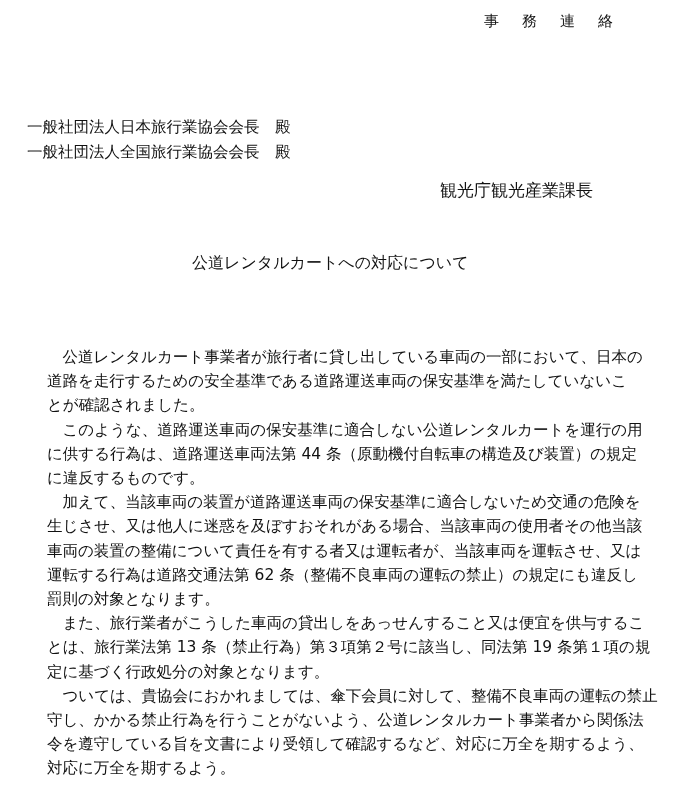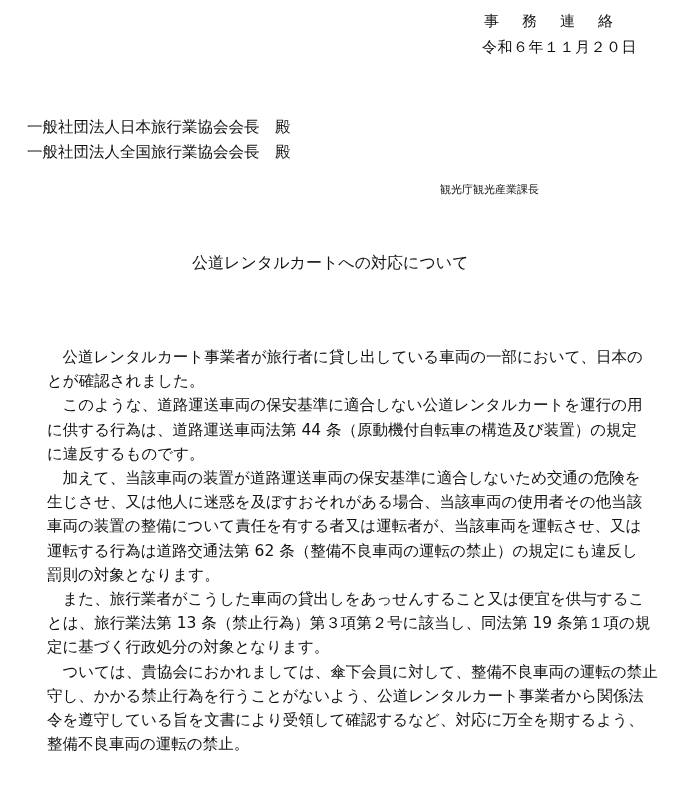--- a/index.html
+++ b/index.html
@@ -9,50 +9,50 @@
     color: #111111;
   }
   .page { position: absolute; left: 0; top: 0; width: 673px; height: 793px; }
   .abs { position: absolute; white-space: nowrap; font-size: 15px; line-height: 20px; }
   .doc-type { left: 484px; top: 11px; letter-spacing: 0; }
   .doc-type span { display: inline-block; width: 38px; text-align: left; }
   .doc-date { left: 482px; top: 37px; letter-spacing: 0.5px; }
   .addressee { left: 27px; font-size: 15.5px; margin-top: 32px; }
   .addr1 { top: 85px; }
   .addr2 { top: 110px; }
-  .sender { left: 440px; top: 180px; font-size: 11px; }
+  .sender { left: 440px; top: 180px; font-size: 17px; }
   .subject { left: 192px; top: 253px; font-size: 16px; }
   .body {
     position: absolute; left: 27px; top: 345px; width: 610px;
     font-size: 15.5px; line-height: 24.2px;
   }
   .line { display: block; white-space: nowrap; margin-left: 20px; }
   .line.first { padding-left: 1em; }
 </style>
 </head>
 <body>
 
 <div class="page">
 
   <div class="abs doc-type">
     <span>事</span><span>務</span><span>連</span><span style="width:auto">絡</span>
   </div>
 
-  <div class="abs doc-date">令和６年１１月２０日</div>
 
   <div class="abs addressee addr1">一般社団法人日本旅行業協会会長　殿</div>
   <div class="abs addressee addr2">一般社団法人全国旅行業協会会長　殿</div>
 
   <div class="abs sender">観光庁観光産業課長</div>
 
   <div class="abs subject">公道レンタルカートへの対応について</div>
 
   <div class="body">
     <div>
       <span class="line first">公道レンタルカート事業者が旅行者に貸し出している車両の一部において、日本の</span>
+      <span class="line">道路を走行するための安全基準である道路運送車両の保安基準を満たしていないこ</span>
       <span class="line">とが確認されました。</span>
     </div>
     <div>
       <span class="line first">このような、道路運送車両の保安基準に適合しない公道レンタルカートを運行の用</span>
       <span class="line">に供する行為は、道路運送車両法第 44 条（原動機付自転車の構造及び装置）の規定</span>
       <span class="line">に違反するものです。</span>
     </div>
     <div>
       <span class="line first">加えて、当該車両の装置が道路運送車両の保安基準に適合しないため交通の危険を</span>
       <span class="line">生じさせ、又は他人に迷惑を及ぼすおそれがある場合、当該車両の使用者その他当該</span>
@@ -62,17 +62,17 @@
     </div>
     <div>
       <span class="line first">また、旅行業者がこうした車両の貸出しをあっせんすること又は便宜を供与するこ</span>
       <span class="line">とは、旅行業法第 13 条（禁止行為）第３項第２号に該当し、同法第 19 条第１項の規</span>
       <span class="line">定に基づく行政処分の対象となります。</span>
     </div>
     <div>
       <span class="line first">ついては、貴協会におかれましては、傘下会員に対して、整備不良車両の運転の禁止</span>
       <span class="line">守し、かかる禁止行為を行うことがないよう、公道レンタルカート事業者から関係法</span>
       <span class="line">令を遵守している旨を文書により受領して確認するなど、対応に万全を期するよう、</span>
-      <span class="line">整備不良車両の運転の禁止。</span>
+      <span class="line">対応に万全を期するよう。</span>
     </div>
   </div>
 
 </div>
 
 </body></html>

